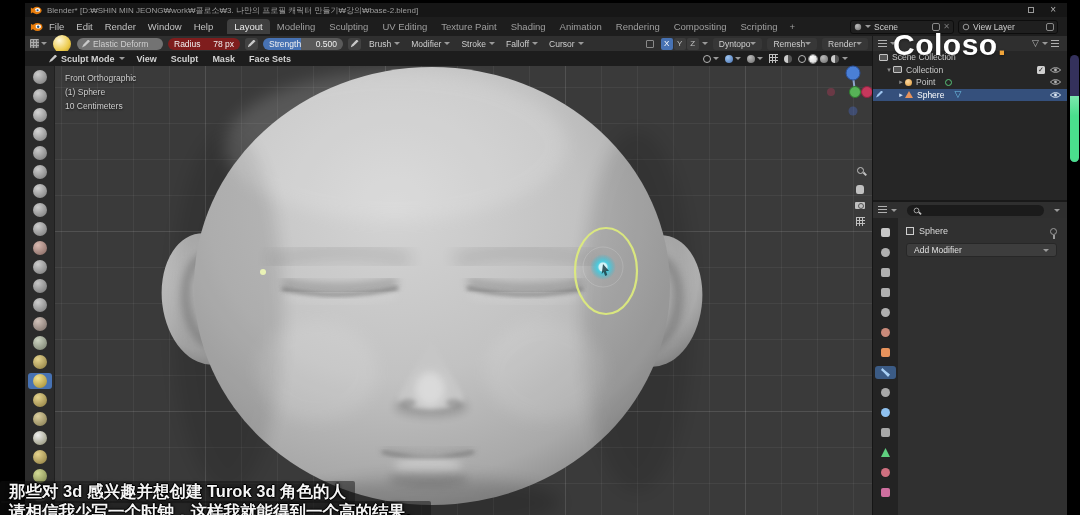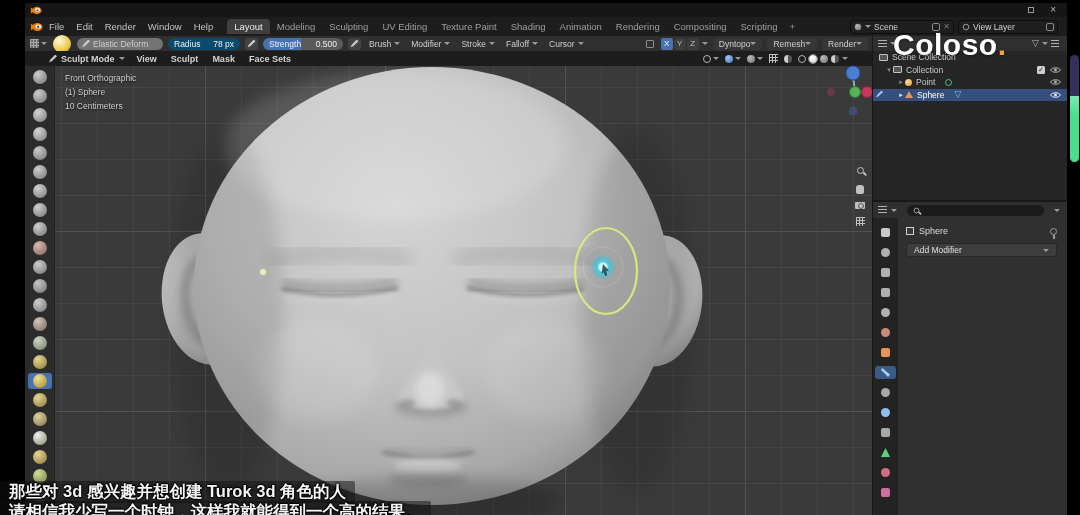--- a/index.html
+++ b/index.html
@@ -41,21 +41,21 @@
   .ed-btn { display:flex; align-items:center; gap:2px; }
   .grid-ic { width:9px; height:9px;
     background:linear-gradient(#aaa 1px,transparent 1px),linear-gradient(90deg,#aaa 1px,transparent 1px),#666;
     background-size:3px 3px; border-radius:1px; }
   .brush-preview { width:18px; height:18px; border-radius:50%;
     background:radial-gradient(circle at 35% 30%, #fff8d8, #ecca4a 60%, #a8882a); margin:0 1px; }
   .name-field { background:#737373; border-radius:7px; height:12px; width:86px;
     display:flex; align-items:center; gap:3px; padding:0 5px; }
   .pen-ic { width:8px; height:8px; background:#c9c9c9;
     clip-path:polygon(0 100%, 18% 62%, 78% 0, 100% 22%, 38% 82%); }
-  .slider { height:12px; border-radius:6px; position:relative; background:#0c4a6e; overflow:hidden; }
+  .slider { height:12px; border-radius:6px; position:relative; background:#7f1d1d; overflow:hidden; }
   .slider .s-lbl { position:absolute; left:6px; top:1.5px; color:#f0f0f0; }
   .slider .s-val { position:absolute; right:6px; top:1.5px; color:#f0f0f0; }
   .sl-radius { width:72px; }
   .sl-strength { width:80px; }
   .pen-btn { width:13px; height:12px; background:#424242; border-radius:3px;
     display:flex; align-items:center; justify-content:center; }
   .hdr-menu { display:flex; align-items:center; gap:3px; padding:0 3px; white-space:nowrap; }
   .sym-group { display:flex; align-items:center; gap:1px; margin-left:2px; }
   .sym-btn { width:12px; height:12px; border-radius:2px; background:#3d3d3d; color:#c0c0c0;
     display:flex; align-items:center; justify-content:center; font-size:8px; }
@@ -182,20 +182,21 @@
 <div id="stage">
   <div id="win">
 
     <div class="titlebar">
       <svg width="12" height="9" viewBox="0 0 14 10">
         <ellipse cx="8" cy="5" rx="5.5" ry="4.3" fill="#e87d0d"></ellipse>
         <ellipse cx="8.8" cy="4.4" rx="3" ry="2.2" fill="#fff"></ellipse>
         <circle cx="8.8" cy="4.7" r="1.3" fill="#265787"></circle>
         <path d="M1 1.5 L7 5 L1 8.5 Z" fill="#e87d0d"></path>
       </svg>
+      <span class="ttl">Blender* [D:₩SHIN MIN JEONG₩work₩콜로소₩3. 나만의 프로필 캐릭터 만들기₩강의₩base-2.blend]</span>
       <span class="winctl">
         <span class="wc-restore"></span>
         <span class="wc-close">×</span>
       </span>
     </div>
 
     <div class="menubar">
       <svg width="13" height="10" viewBox="0 0 14 10">
         <ellipse cx="8" cy="5" rx="5.5" ry="4.3" fill="#e87d0d"></ellipse>
         <ellipse cx="8.8" cy="4.4" rx="3" ry="2.2" fill="#fff"></ellipse>

